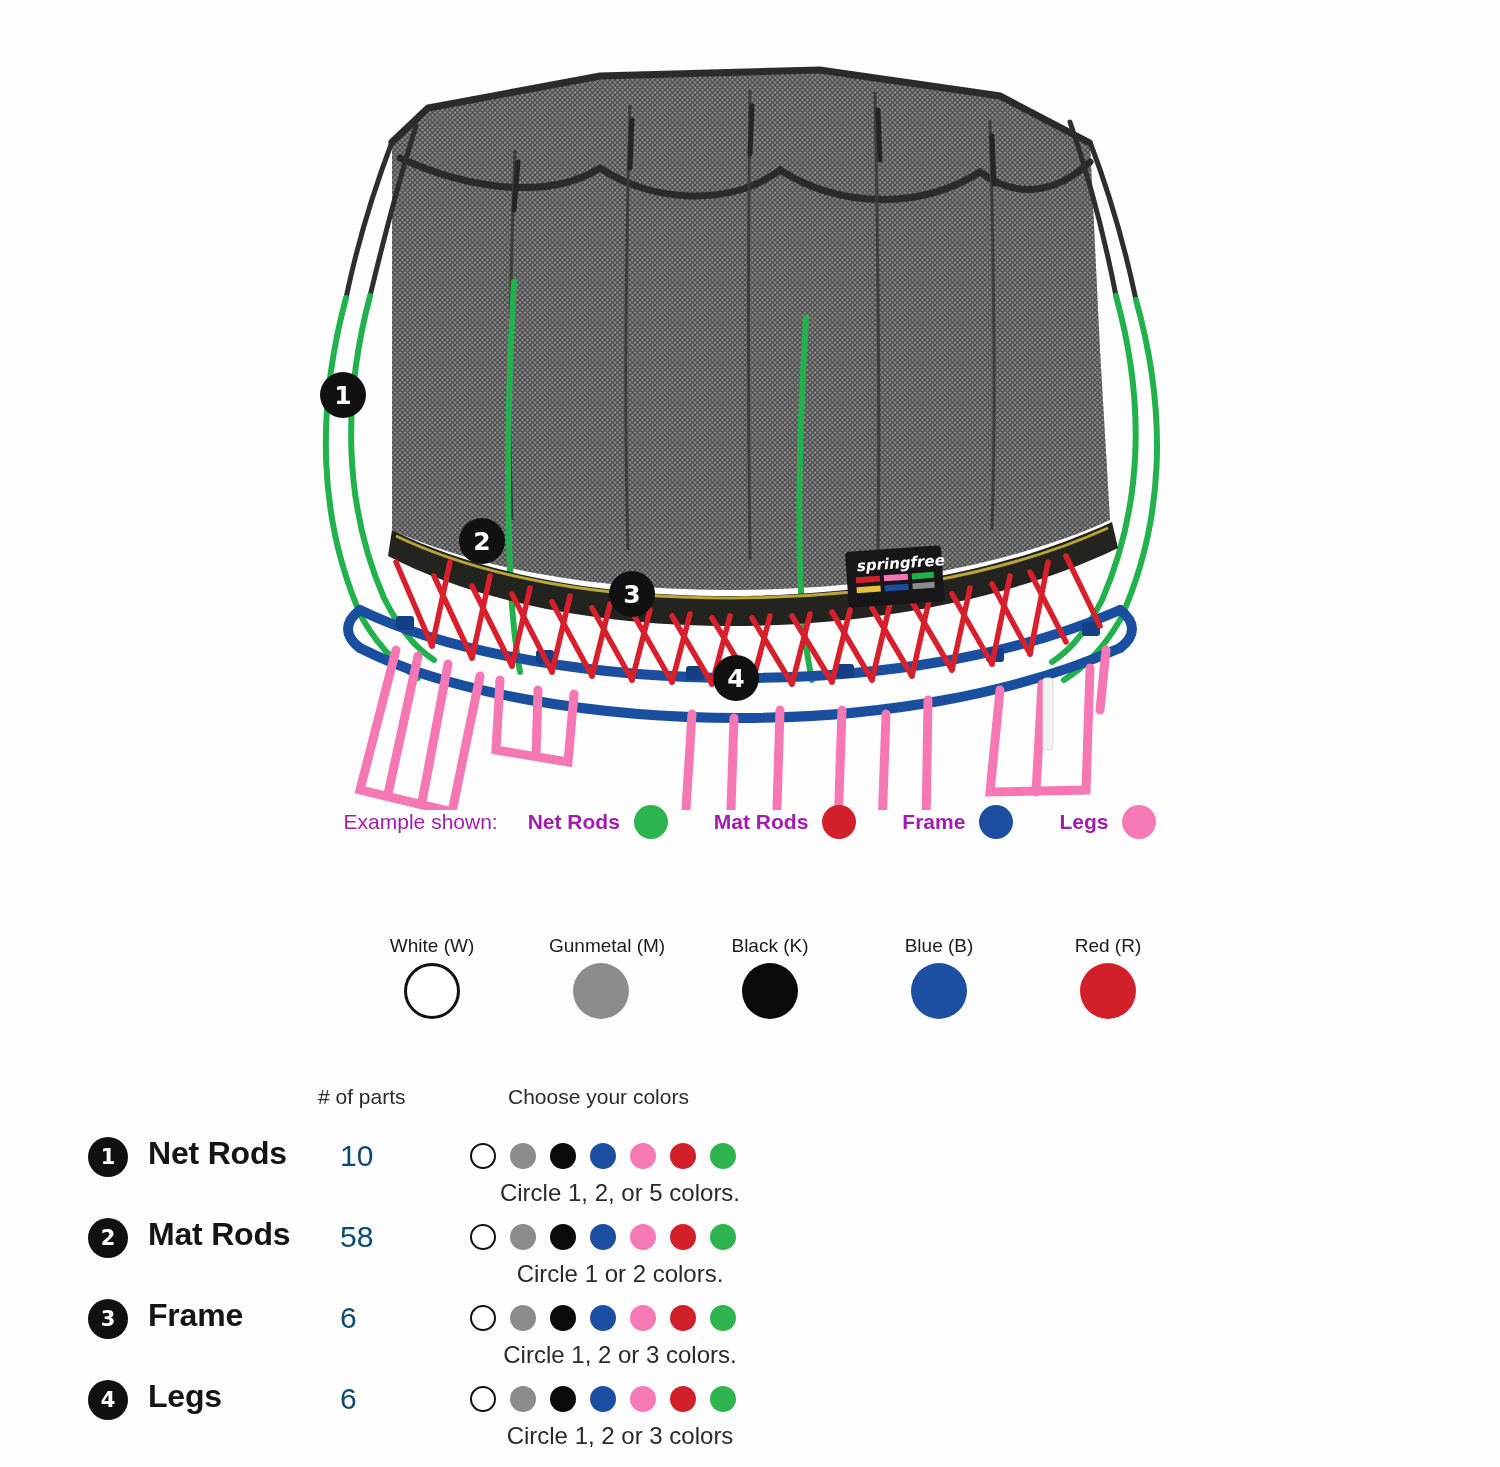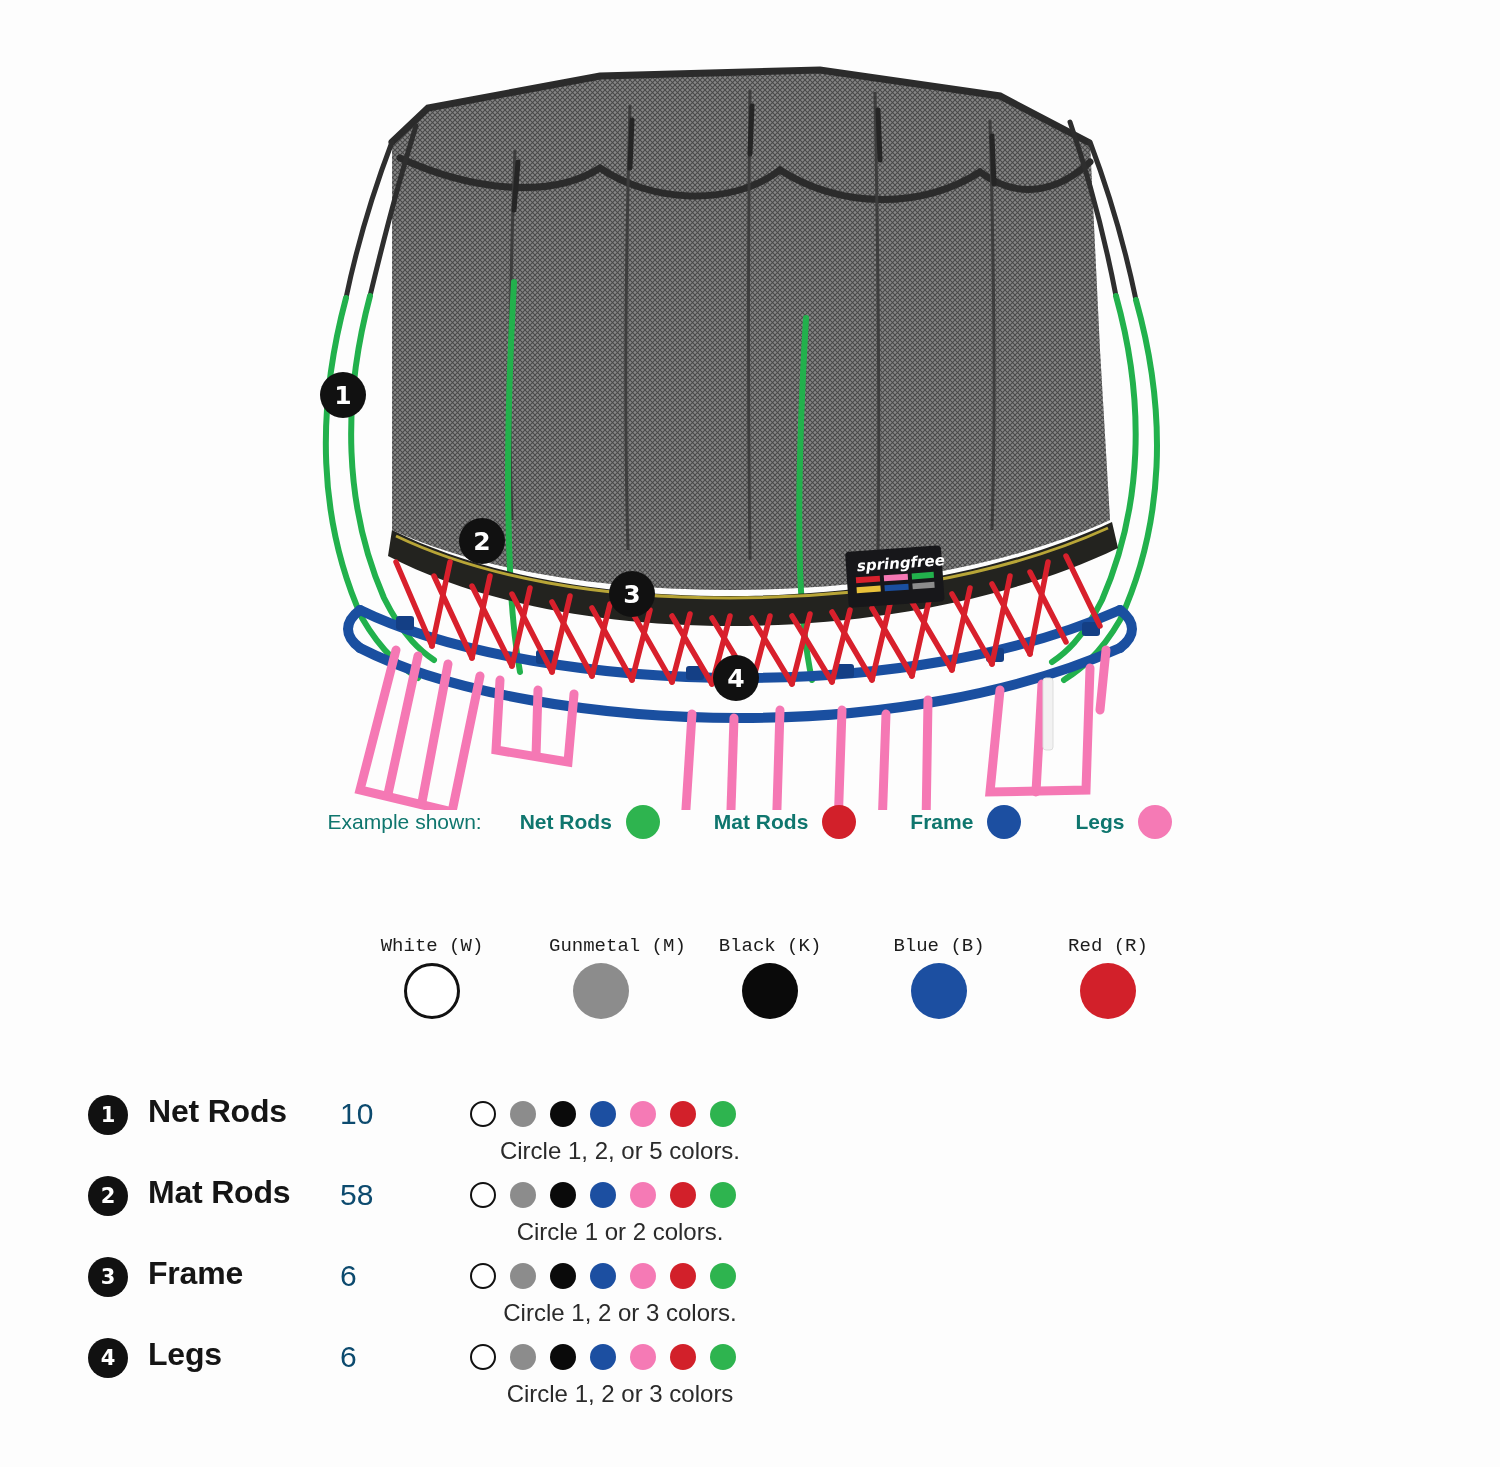--- a/index.html
+++ b/index.html
@@ -39,43 +39,42 @@
   }
 
   
   #example-row {
     position: absolute;
     left: 0; top: 805px;
     width: 1500px;
     display: flex;
     align-items: center;
     justify-content: center;
-    gap: 8px;
+    gap: 0px;
     font-size: 21px;
-    color: #0f766e;
+    color: #a21caf;
   }
   #example-row .intro { margin-right: 30px; font-weight: normal; }
   .ex-item { display: flex; align-items: center; margin-right: 46px; }
   .ex-item:last-child { margin-right: 0; }
   .ex-item .lbl { font-weight: bold; font-size: 21px; margin-right: 14px; }
   .ex-dot { width: 34px; height: 34px; border-radius: 50%; }
 
   
   #color-key {
     position: absolute;
     left: 380px; top: 935px;
     width: 780px;
     display: flex;
     justify-content: space-between;
   }
   .key-item { width: 104px; text-align: center; }
   .key-item .key-label {
     font-size: 19px; color: #1c1c1c; margin-bottom: 6px;
     white-space: nowrap;
-    font-family: Liberation Mono, monospace;
   }
   .key-dot {
     width: 56px; height: 56px; border-radius: 50%;
     margin: 0 auto;
   }
   .key-dot.outline { background: #ffffff; border: 3px solid #111111; }
 
   
   #table { position: absolute; left: 0; top: 1085px; width: 1500px; }
   .thead { position: relative; height: 42px; }
@@ -327,20 +326,24 @@
       <div class="key-dot" style="background:#1c4fa1;"></div>
     </div>
     <div class="key-item">
       <div class="key-label">Red (R)</div>
       <div class="key-dot" style="background:#d2202a;"></div>
     </div>
   </div>
 
   <div id="table">
 
+    <div class="thead">
+      <div class="th th-parts"># of parts</div>
+      <div class="th th-colors">Choose your colors</div>
+    </div>
 
     <div class="trow">
       <div class="badge">1</div>
       <div class="rname">Net Rods</div>
       <div class="rcount">10</div>
       <div class="swatches">
         <span class="sw outline"></span>
         <span class="sw" style="background:#8c8c8c;"></span>
         <span class="sw" style="background:#0a0a0a;"></span>
         <span class="sw" style="background:#1c4fa1;"></span>

